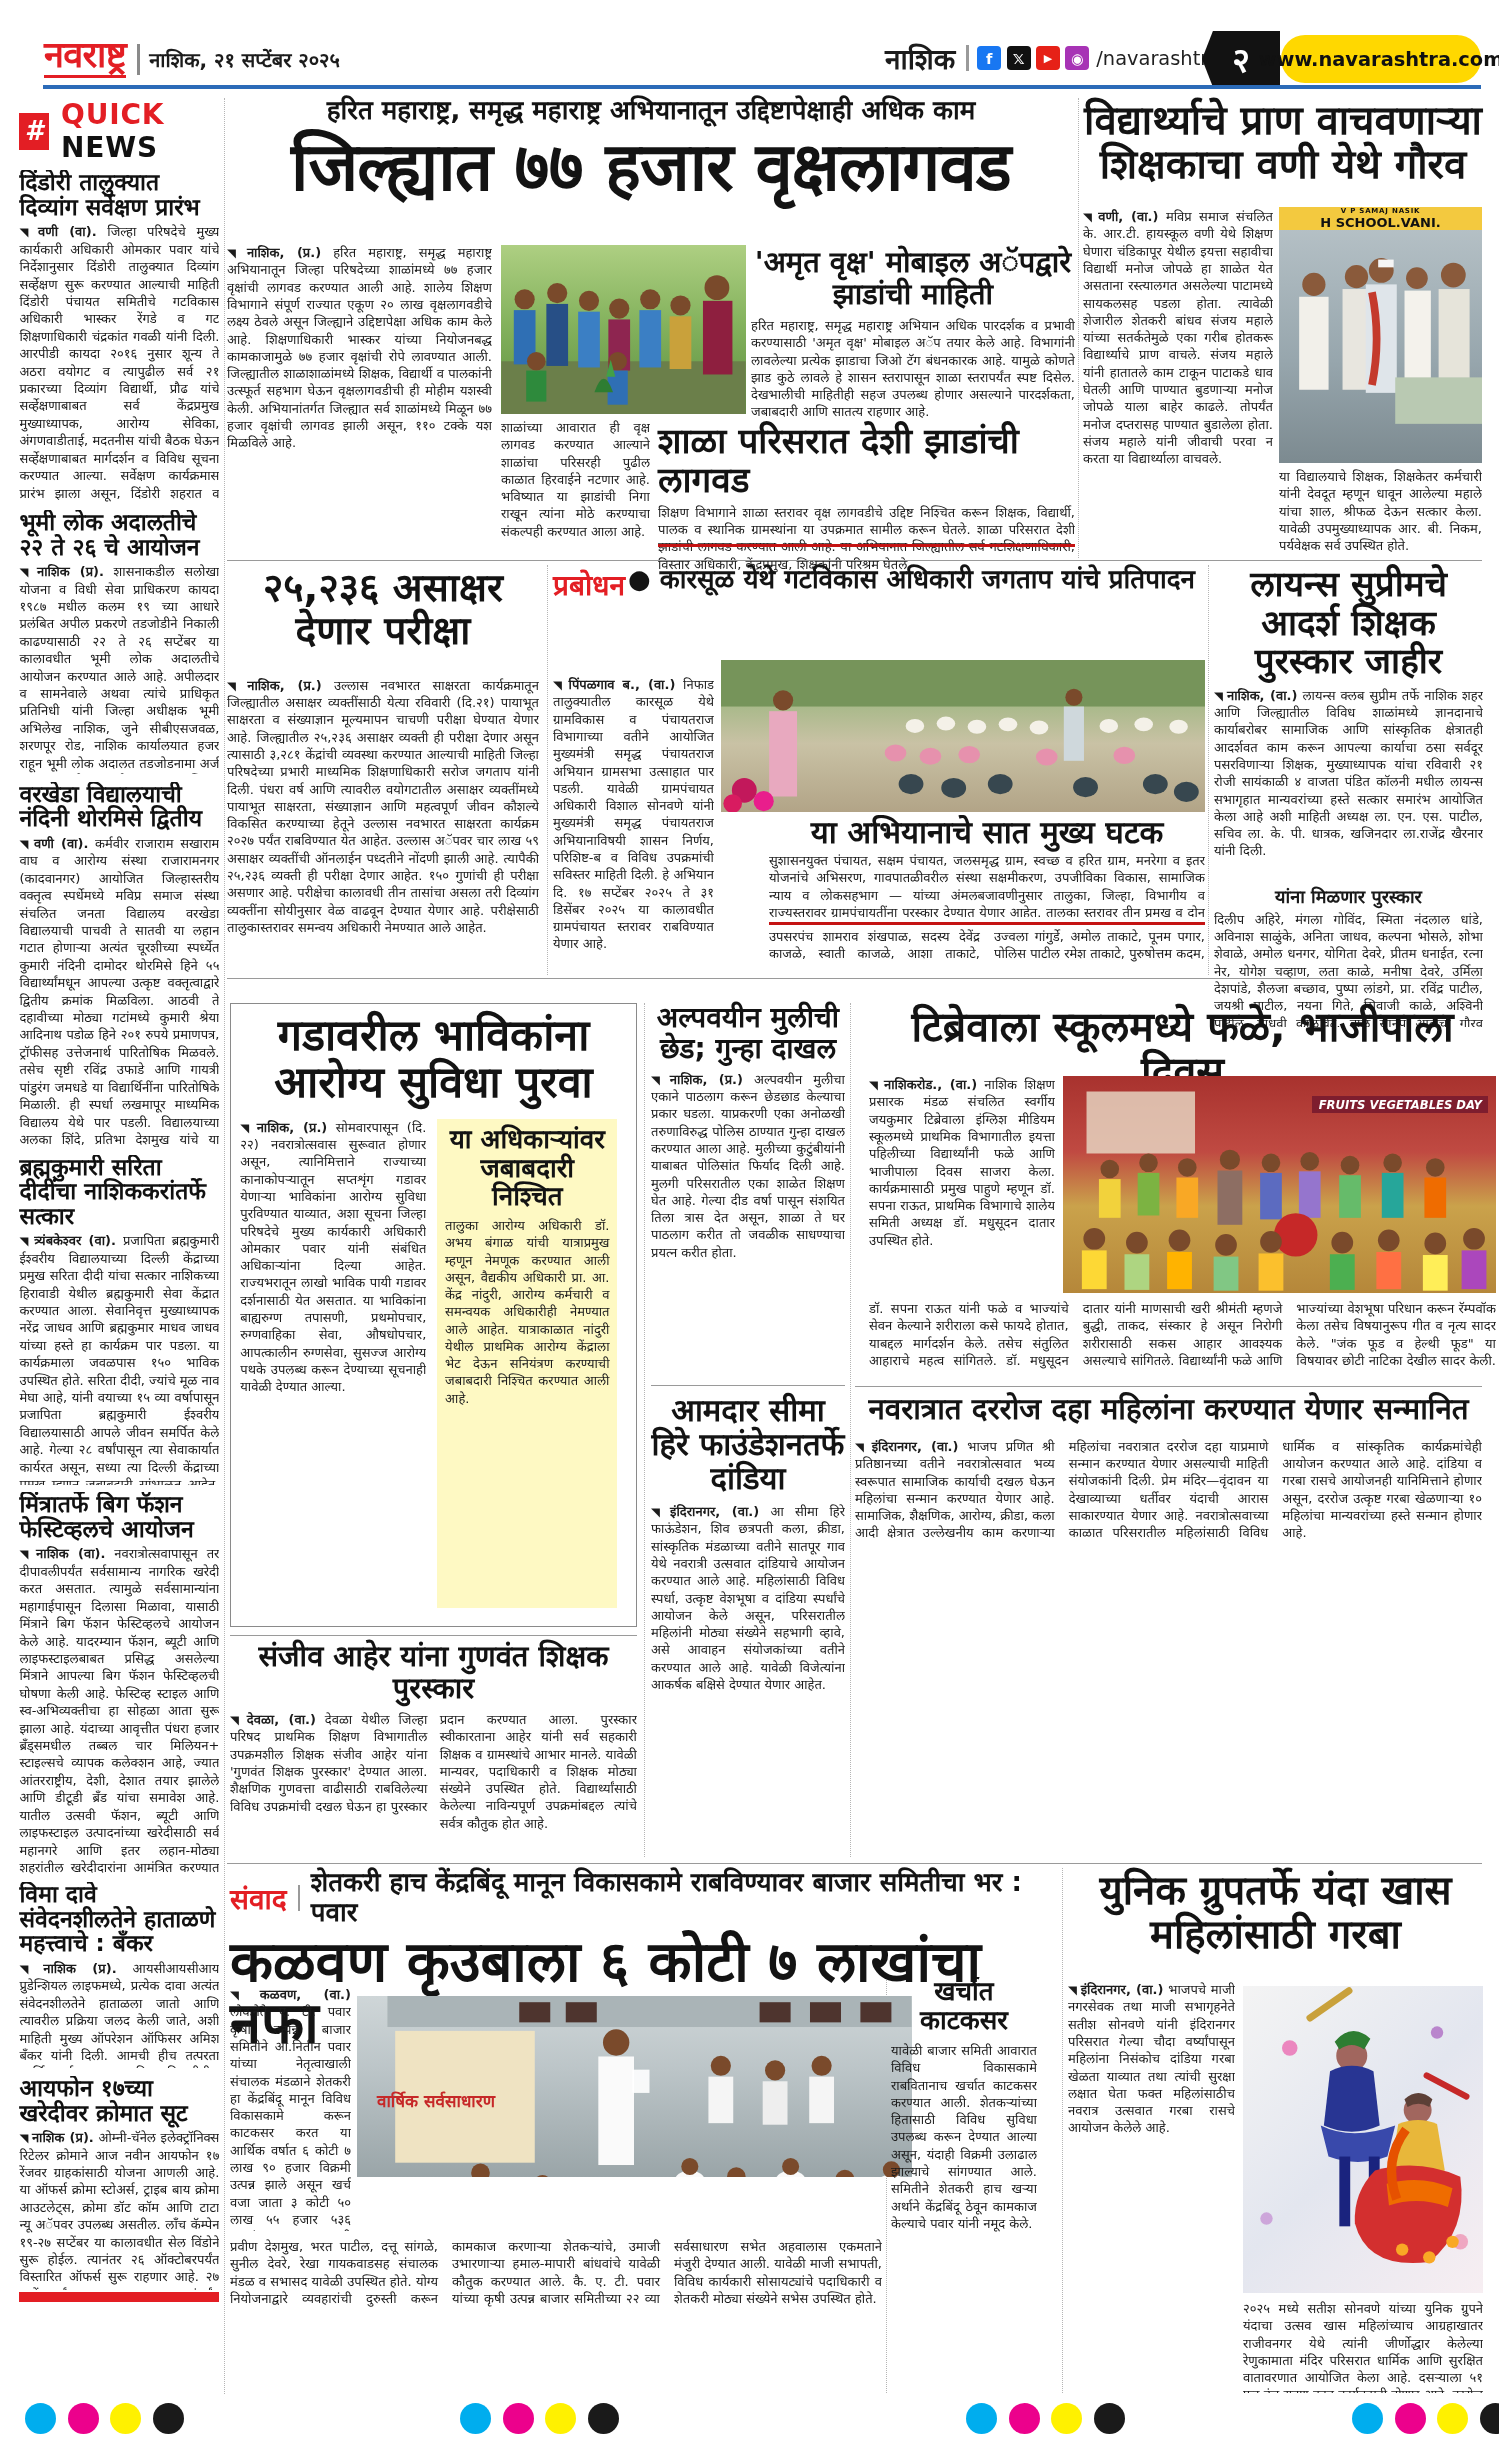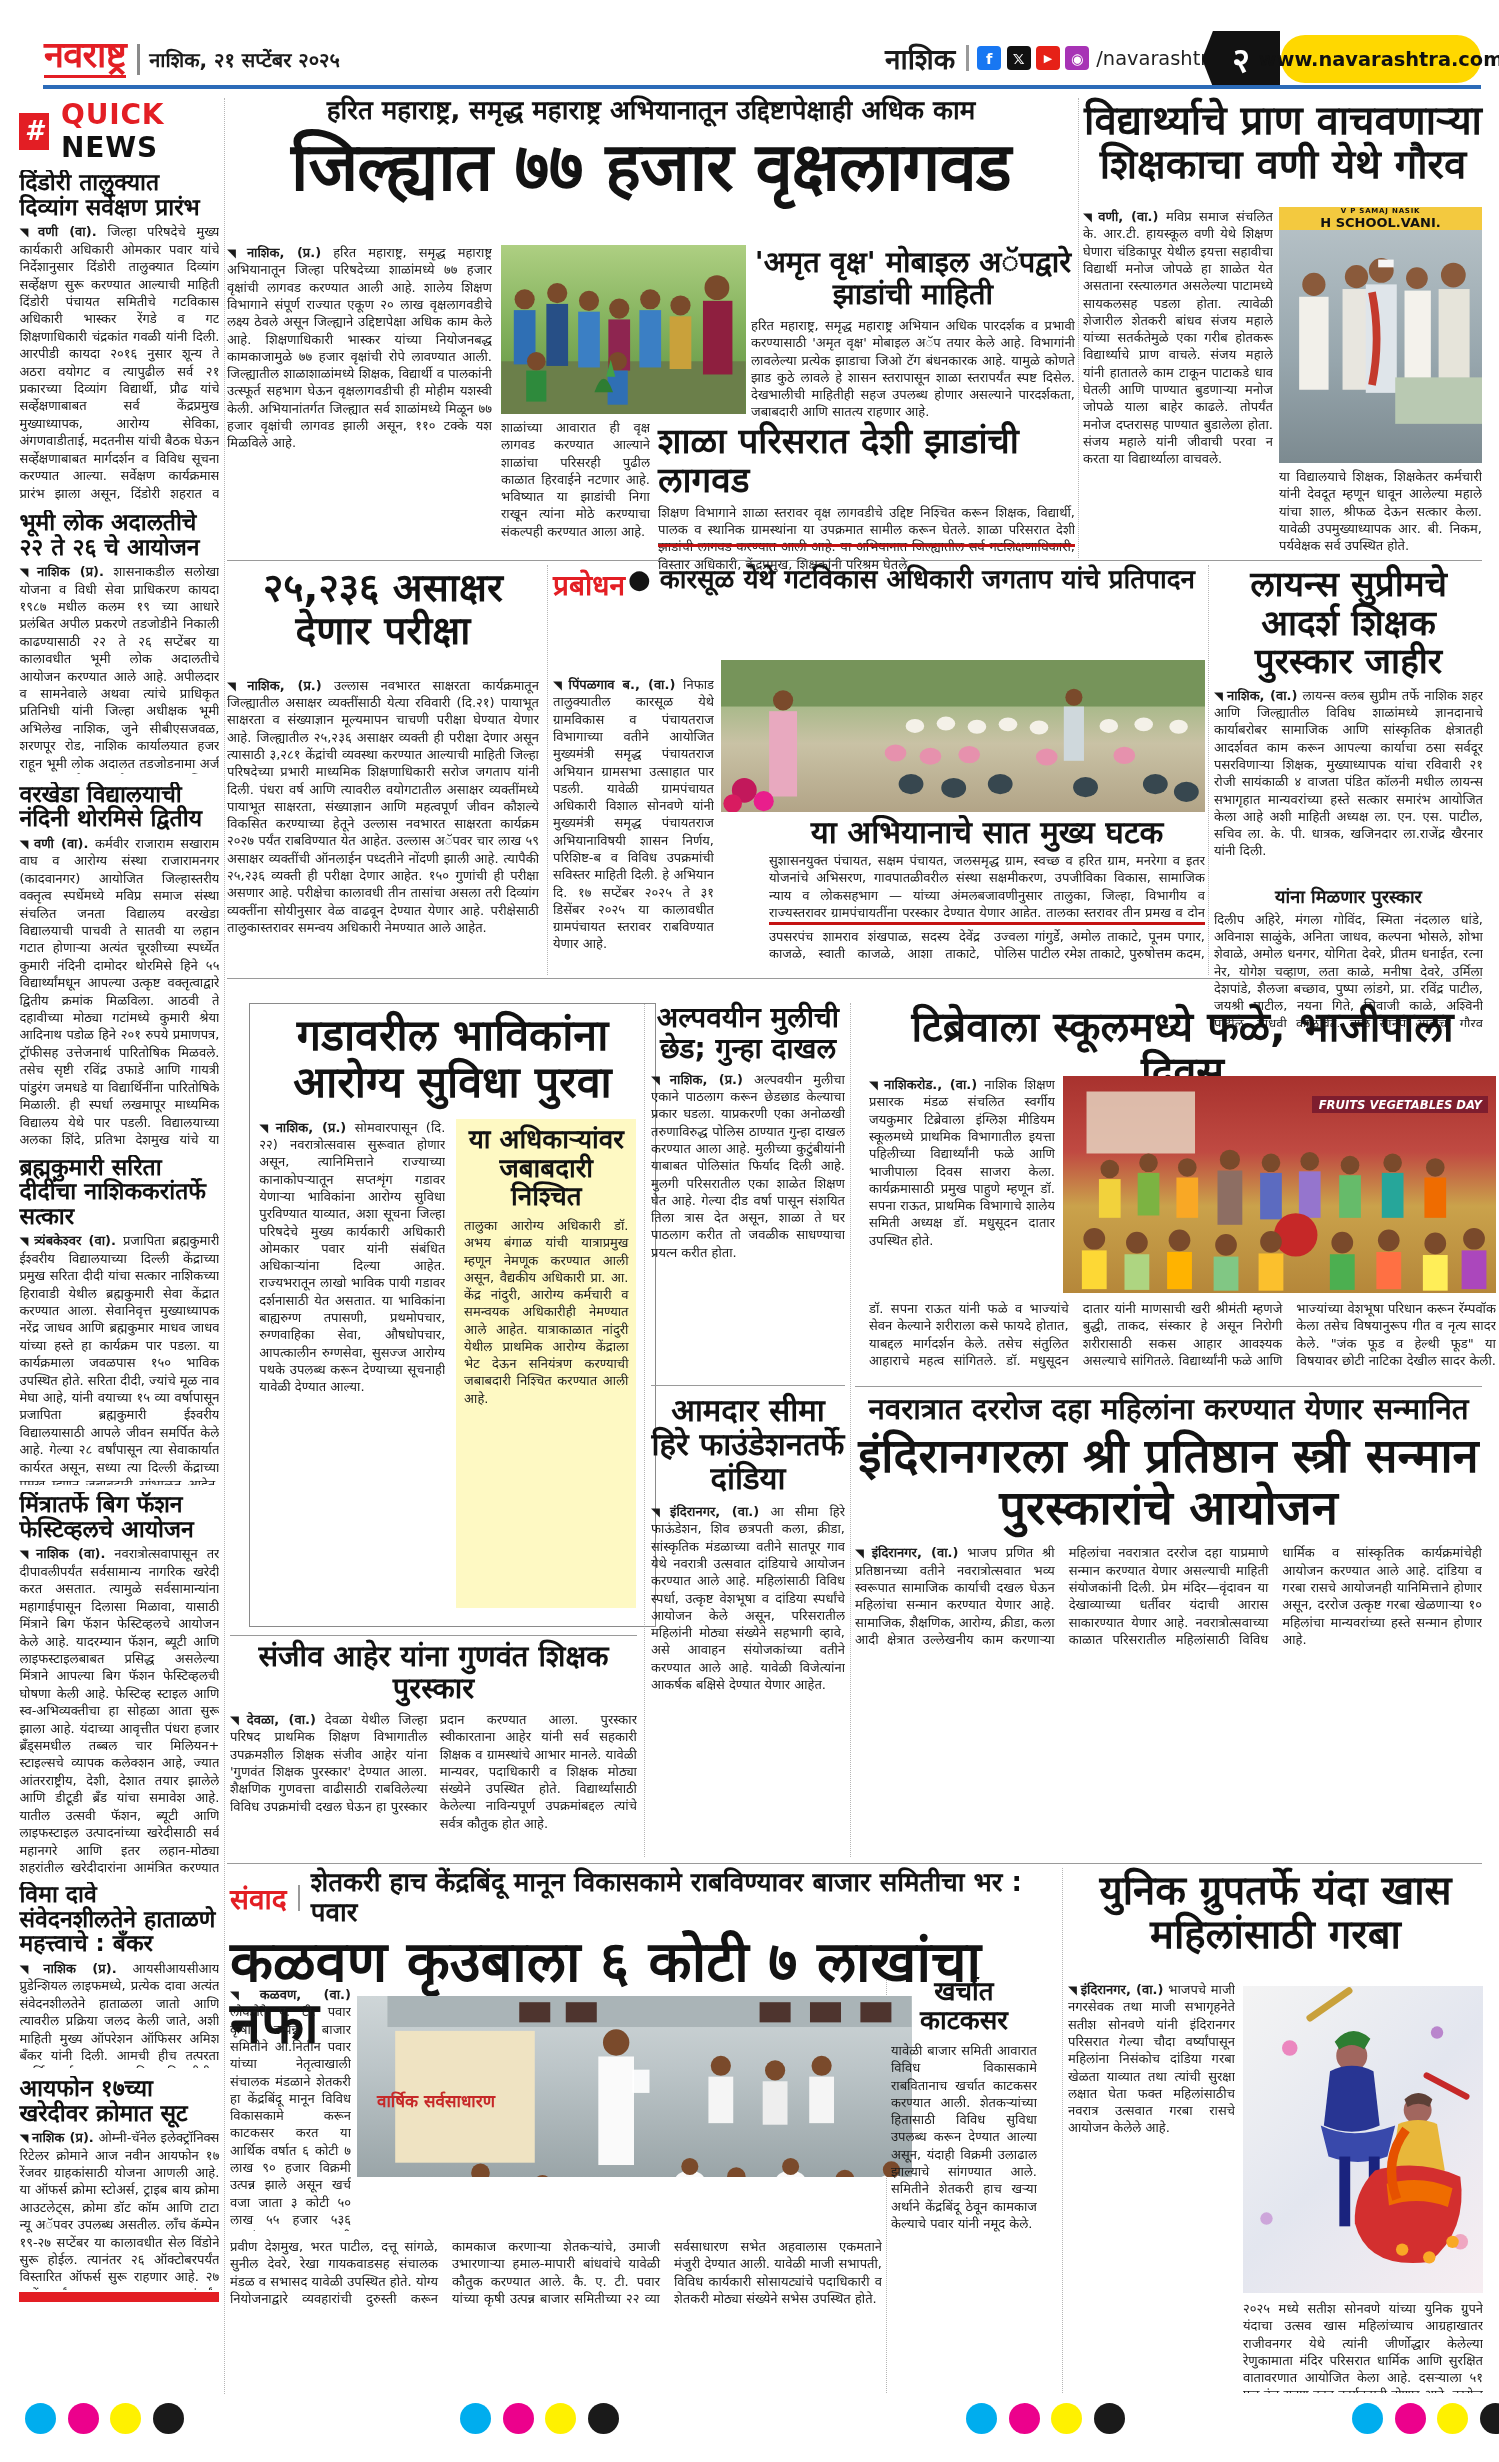--- a/index.html
+++ b/index.html
@@ -245,21 +245,21 @@
   </div>
   <div class="ctr" style="font-weight:bold;font-size:18px;margin-top:3.1px;">यांना मिळणार पुरस्कार</div>
   <div class="bd" style="margin-top:3.1px;height:116px;">दिलीप अहिरे, मंगला गोविंद, स्मिता नंदलाल धांडे, अविनाश साळुंके, अनिता जाधव, कल्पना भोसले, शोभा शेवाळे, अमोल धनगर, योगिता देवरे, प्रीतम धनाईत, रत्ना नेर, योगेश चव्हाण, लता काळे, मनीषा देवरे, उर्मिला देशपांडे, शैलजा बच्छाव, पुष्पा लांडगे, प्रा. रविंद्र पाटील, जयश्री पाटील, नयना गिते, शिवाजी काळे, अश्विनी पाटील, माधवी काळविट, बाळू सानप आदींचा गौरव होणार आहे. उपस्थित राहण्याचे आवाहन एन. डी. पवार, हिरामण सोनवणे, सर्व लायन पदाधिकारी यांनी केले आहे.</div>
 </div>
 
 <div class="hsep" style="left:227px;top:978px;width:1255px;"></div>
 
 <div class="vsep" style="left:644px;top:1003px;height:854px;"></div>
 <div class="vsep" style="left:850px;top:1003px;height:854px;"></div>
 
-<div class="abs box-outline" style="left:230px;top:1003px;width:407px;height:624px;padding:7.8px 9.3px;box-sizing:border-box;margin-left:19px;">
+<div class="abs box-outline" style="left:230px;top:1003px;width:407px;height:624px;padding:7.8px 9.3px;box-sizing:border-box;">
   <div class="hl ctr" style="font-size:43px;">गडावरील भाविकांना आरोग्य सुविधा पुरवा</div>
   <div style="display:flex;gap:11px;margin-top:12.4px;height:489px;">
     <div class="bd" style="width:186px;height:100%;">
       <span class="mark">◥</span><span class="dl">नाशिक, (प्र.)</span> <span>सोमवारपासून (दि. २२) नवरात्रोत्सवास सुरूवात होणार असून, त्यानिमित्ताने राज्याच्या कानाकोपऱ्यातून सप्तशृंग गडावर येणाऱ्या भाविकांना आरोग्य सुविधा पुरविण्यात याव्यात, अशा सूचना जिल्हा परिषदेचे मुख्य कार्यकारी अधिकारी ओमकार पवार यांनी संबंधित अधिकाऱ्यांना दिल्या आहेत. राज्यभरातून लाखो भाविक पायी गडावर दर्शनासाठी येत असतात. या भाविकांना बाह्यरुग्ण तपासणी, प्रथमोपचार, रुग्णवाहिका सेवा, औषधोपचार, आपत्कालीन रुग्णसेवा, सुसज्ज आरोग्य पथके उपलब्ध करून देण्याच्या सूचनाही यावेळी देण्यात आल्या.</span>
     </div>
     <div class="ybox" style="width:180px;height:100%;box-sizing:border-box;">
       <div class="hl ctr" style="font-size:26px;">या अधिकाऱ्यांवर जबाबदारी निश्चित</div>
       <div class="bd" style="margin-top:6.2px;height:342px;">तालुका आरोग्य अधिकारी डॉ. अभय बंगाळ यांची यात्राप्रमुख म्हणून नेमणूक करण्यात आली असून, वैद्यकीय अधिकारी प्रा. आ. केंद्र नांदुरी, आरोग्य कर्मचारी व समन्वयक अधिकारीही नेमण्यात आले आहेत. यात्राकाळात नांदुरी येथील प्राथमिक आरोग्य केंद्राला भेट देऊन सनियंत्रण करण्याची जबाबदारी निश्चित करण्यात आली आहे.</div>
     </div>
   </div>
@@ -339,21 +339,20 @@
           <rect x="514" y="225" width="32" height="50" fill="#ab47bc"></rect>
       </g>
     </svg>
   </div>
   <div class="bd" style="position:absolute;left:0;top:295px;width:627px;height:81px;column-count:3;column-gap:14px;">डॉ. सपना राऊत यांनी फळे व भाज्यांचे सेवन केल्याने शरीराला कसे फायदे होतात, याबद्दल मार्गदर्शन केले. तसेच संतुलित आहाराचे महत्व सांगितले. डॉ. मधुसूदन दातार यांनी माणसाची खरी श्रीमंती म्हणजे बुद्धी, ताकद, संस्कार हे असून निरोगी शरीरासाठी सकस आहार आवश्यक असल्याचे सांगितले. विद्यार्थ्यांनी फळे आणि भाज्यांच्या वेशभूषा परिधान करून रॅम्पवॉक केला तसेच विषयानुरूप गीत व नृत्य सादर केले. "जंक फूड व हेल्थी फूड" या विषयावर छोटी नाटिका देखील सादर केली. विद्यार्थ्यांनी शिक्षकांच्या मार्गदर्शनाखाली कार्यक्रमाचे आयोजन केले. शिक्षकांनी कार्यक्रमाला आकर्षक स्वरूप दिले.</div>
 </div>
 
 <div class="hsep" style="left:855px;top:1386px;width:627px;"></div>
 <div class="abs" style="left:855px;top:1393px;width:627px;height:466px;">
   <div class="kick ctr" style="font-size:29.5px;">नवरात्रात दररोज दहा महिलांना करण्यात येणार सन्मानित</div>
-  <div class="hl ctr" style="font-size:47px;margin-top:3.1px;">इंदिरानगरला श्री प्रतिष्ठान स्त्री सन्मान पुरस्कारांचे आयोजन</div>
   <div class="bd" style="margin-top:11px;height:301px;column-count:3;column-gap:14px;">
     <span class="mark">◥</span><span class="dl">इंदिरानगर, (वा.)</span> <span>भाजप प्रणित श्री प्रतिष्ठानच्या वतीने नवरात्रोत्सवात भव्य स्वरूपात सामाजिक कार्याची दखल घेऊन महिलांचा सन्मान करण्यात येणार आहे. सामाजिक, शैक्षणिक, आरोग्य, क्रीडा, कला आदी क्षेत्रात उल्लेखनीय काम करणाऱ्या महिलांचा नवरात्रात दररोज दहा याप्रमाणे सन्मान करण्यात येणार असल्याची माहिती संयोजकांनी दिली. प्रेम मंदिर—वृंदावन या देखाव्याच्या धर्तीवर यंदाची आरास साकारण्यात येणार आहे. नवरात्रोत्सवाच्या काळात परिसरातील महिलांसाठी विविध धार्मिक व सांस्कृतिक कार्यक्रमांचेही आयोजन करण्यात आले आहे. दांडिया व गरबा रासचे आयोजनही यानिमित्ताने होणार असून, दररोज उत्कृष्ट गरबा खेळणाऱ्या १० महिलांचा मान्यवरांच्या हस्ते सन्मान होणार आहे.</span>
   </div>
 </div>
 
 <div class="hsep" style="left:227px;top:1863px;width:1255px;"></div>
 <div class="vsep" style="left:1062px;top:1868px;height:525px;"></div>
 <div class="vsep" style="left:886px;top:1976px;height:417px;"></div>
 
 <div class="abs" style="left:230px;top:1868px;width:807px;height:525px;">

